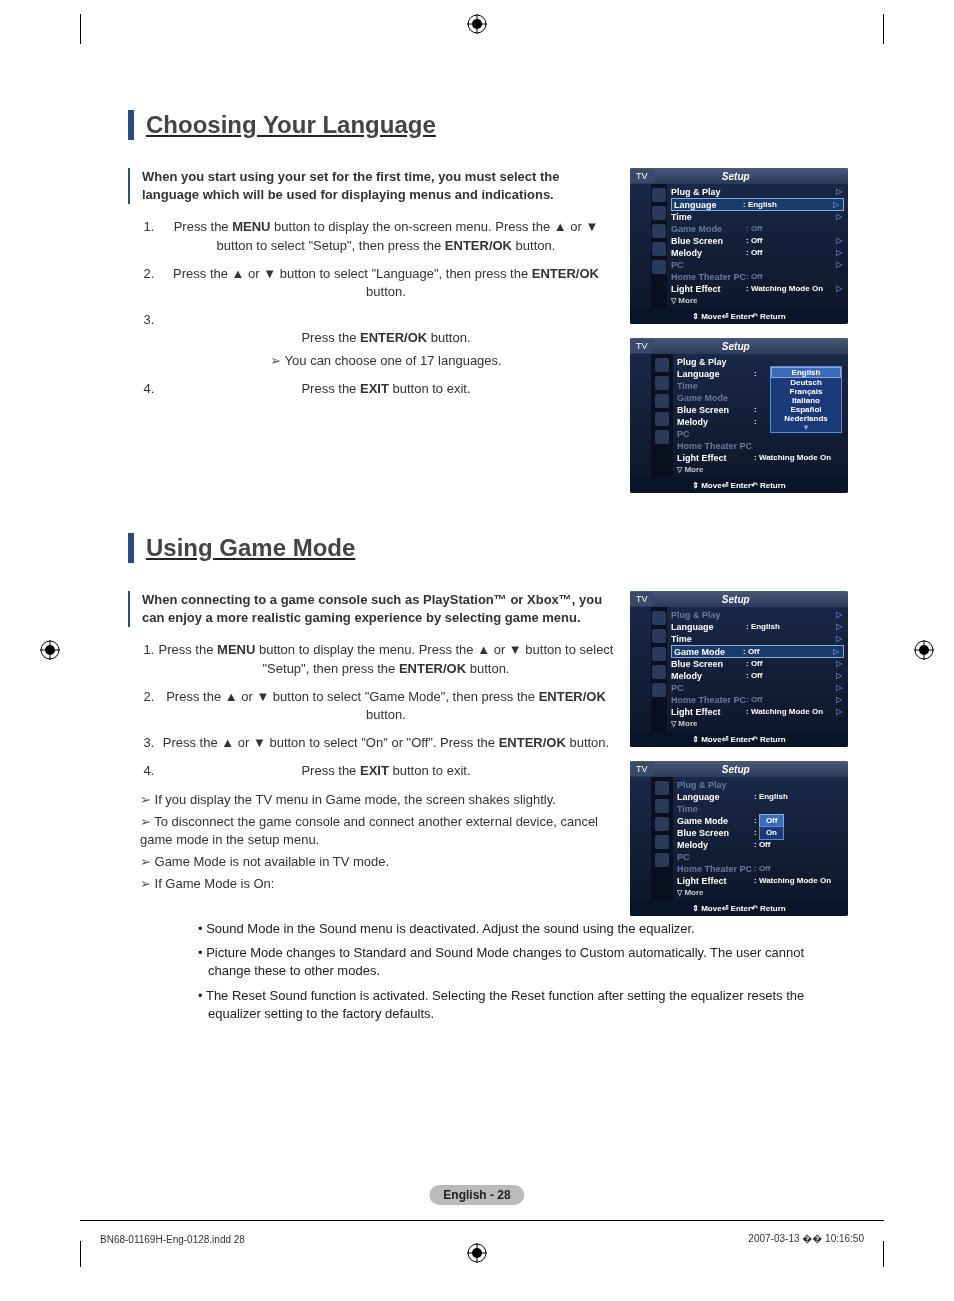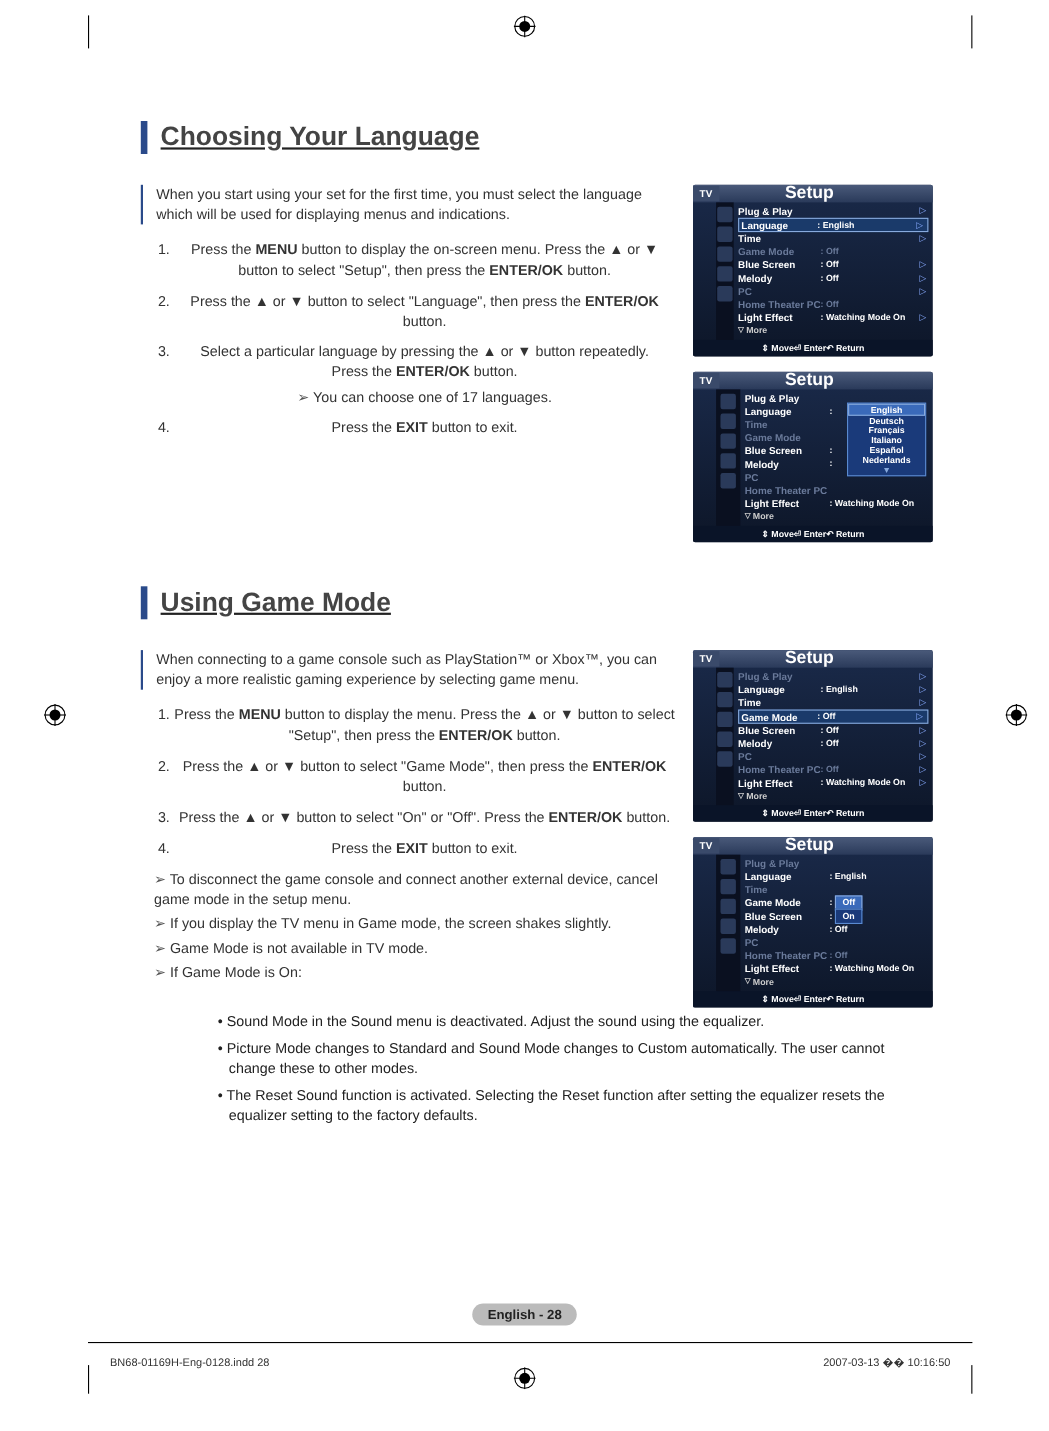--- a/index.html
+++ b/index.html
@@ -60,21 +60,21 @@
     gap: 16px;
     margin-bottom: 40px;
   }
   .text-col {
     flex: 1;
     font-size: 13px;
     line-height: 1.4;
     color: #333;
   }
   .intro {
-    font-weight: normal;
+    font-weight: bold;
     margin-bottom: 14px;
     border-left: 2px solid #2a4a8a;
     padding-left: 12px;
   }
   ol.steps {
     margin: 0 0 0 12px;
     padding: 0 0 0 18px;
     text-align: center;
   }
   ol.steps li {
@@ -103,23 +103,23 @@
     font-size: 9px;
     color: #fff;
     position: relative;
   }
   .osd-header {
     background: linear-gradient(180deg, #4a5a7a, #2a3a5a);
     display: flex;
     align-items: center;
     height: 16px;
   }
-  .osd-header .tv { background:#3a4a6a; padding:2px 6px; font-weight:bold; font-size:9px;}
+  .osd-header .tv { background:#3a4a6a; padding:2px 6px; font-weight:normal; font-size:9px;}
   .osd-header .spacer { flex:1; height:100%; position:relative; display:flex; align-items:center; justify-content:center;}
-  .osd-header .setup { padding-right:30px; font-weight:bold; font-size:16px;}
+  .osd-header .setup { padding-right:30px; font-weight:bold; font-size:10px;font-style:italic;}
   .osd-body { display:flex;padding-left:21px; }
   .osd-icons { width:22px; background:#0a1020; display:flex; flex-direction:column; align-items:center; gap:4px; padding:4px 0;}
   .osd-icons .ic { width:14px; height:14px; background:#2a3a5a; border-radius:2px;}
   .osd-list { flex:1; padding:2px 4px 2px 4px;}
   .osd-row { display:flex; align-items:center; height:12px; line-height:12px;}
   .osd-row .label { flex:1; font-weight:bold; white-space:nowrap; overflow:hidden;}
   .osd-row .val { width:90px; font-size:8px; white-space:nowrap; font-weight:bold;}
   .osd-row .tri { width:8px; color:#8af; font-size:8px;}
   .osd-row.dim { color:#6a7a9a; }
   .osd-row.boxhl { border:1px solid #8ad; background:#1a3a6a; padding:0 2px; height:11px;}
@@ -224,21 +224,21 @@
       <div class="text-col">
         <div class="intro">When you start using your set for the first time, you must select the language which will be used for displaying menus and indications.</div>
         <ol class="steps">
           <li>
             <span>Press the </span><strong>MENU</strong><span> button to display the on-screen menu. Press the ▲ or ▼ button to select "Setup", then press the </span><strong>ENTER/OK</strong><span> button.</span>
           </li>
           <li>
             <span>Press the ▲ or ▼ button to select "Language", then press the </span><strong>ENTER/OK</strong><span> button.</span>
           </li>
           <li>
-            <span>Select a particular language by pressing the ▲ or ▼ button repeatedly.</span><br>
+            <br>
             <span>Press the </span><strong>ENTER/OK</strong><span> button.</span>
             <div class="sub sub-arrow">You can choose one of 17 languages.</div>
           </li>
           <li>
             <span>Press the </span><strong>EXIT</strong><span> button to exit.</span>
           </li>
         </ol>
       </div>
 
       <div class="osd-col">
@@ -394,22 +394,22 @@
     <div class="section-body">
       <div class="text-col">
         <div class="intro">When connecting to a game console such as PlayStation™ or Xbox™, you can enjoy a more realistic gaming experience by selecting game menu.</div>
         <ol class="steps">
           <li><span>Press the </span><strong>MENU</strong><span> button to display the menu. Press the ▲ or ▼ button to select "Setup", then press the </span><strong>ENTER/OK</strong><span> button.</span></li>
           <li><span>Press the ▲ or ▼ button to select "Game Mode", then press the </span><strong>ENTER/OK</strong><span> button.</span></li>
           <li><span>Press the ▲ or ▼ button to select "On" or "Off". Press the </span><strong>ENTER/OK</strong><span> button.</span></li>
           <li><span>Press the </span><strong>EXIT</strong><span> button to exit.</span></li>
         </ol>
         <div class="game-notes">
+          <div class="sub-arrow">If you display the TV menu in Game mode, the screen shakes slightly.</div>
           <div class="sub-arrow">To disconnect the game console and connect another external device, cancel game mode in the setup menu.</div>
-          <div class="sub-arrow">If you display the TV menu in Game mode, the screen shakes slightly.</div>
           <div class="sub-arrow">Game Mode is not available in TV mode.</div>
           <div class="sub-arrow">If Game Mode is On:</div>
         </div>
       </div>
 
       <div class="osd-col">
 
         <div class="osd">
           <div class="osd-header">
               <div class="tv">TV</div>

